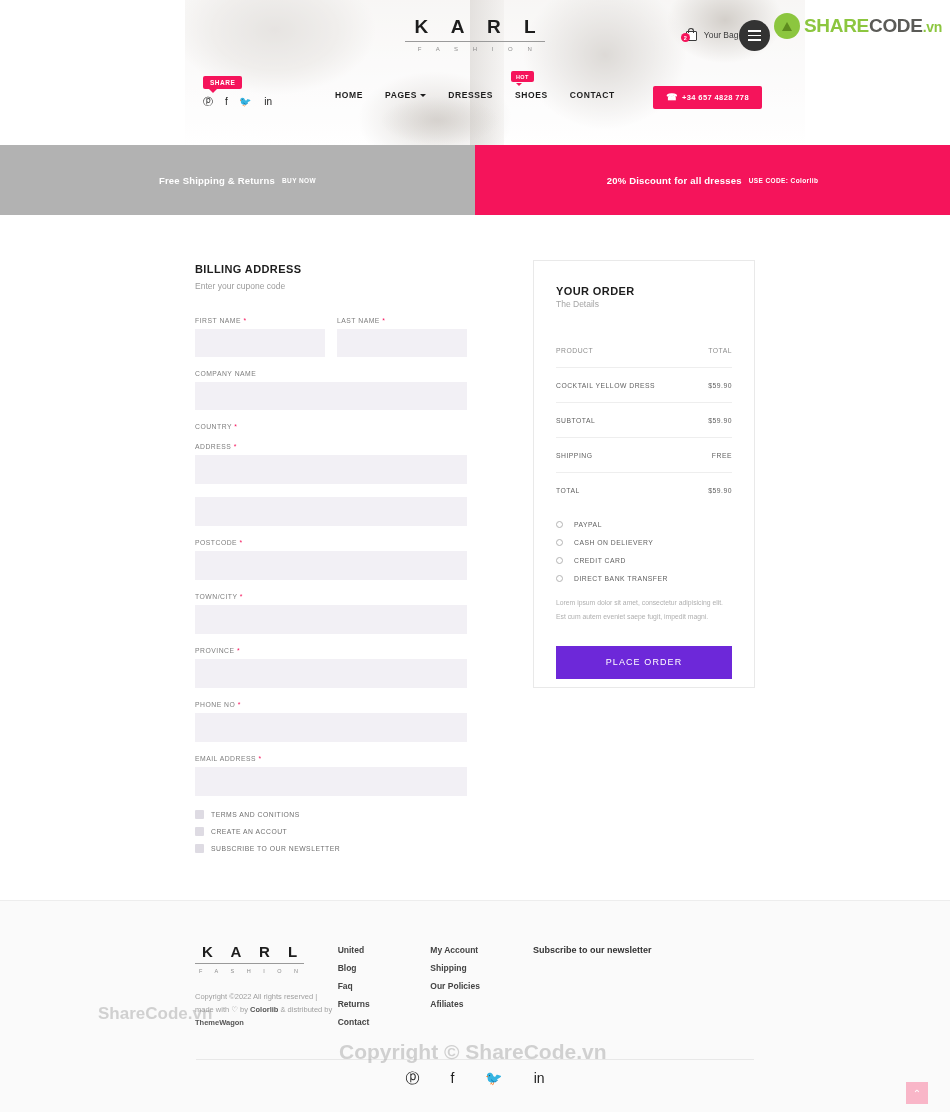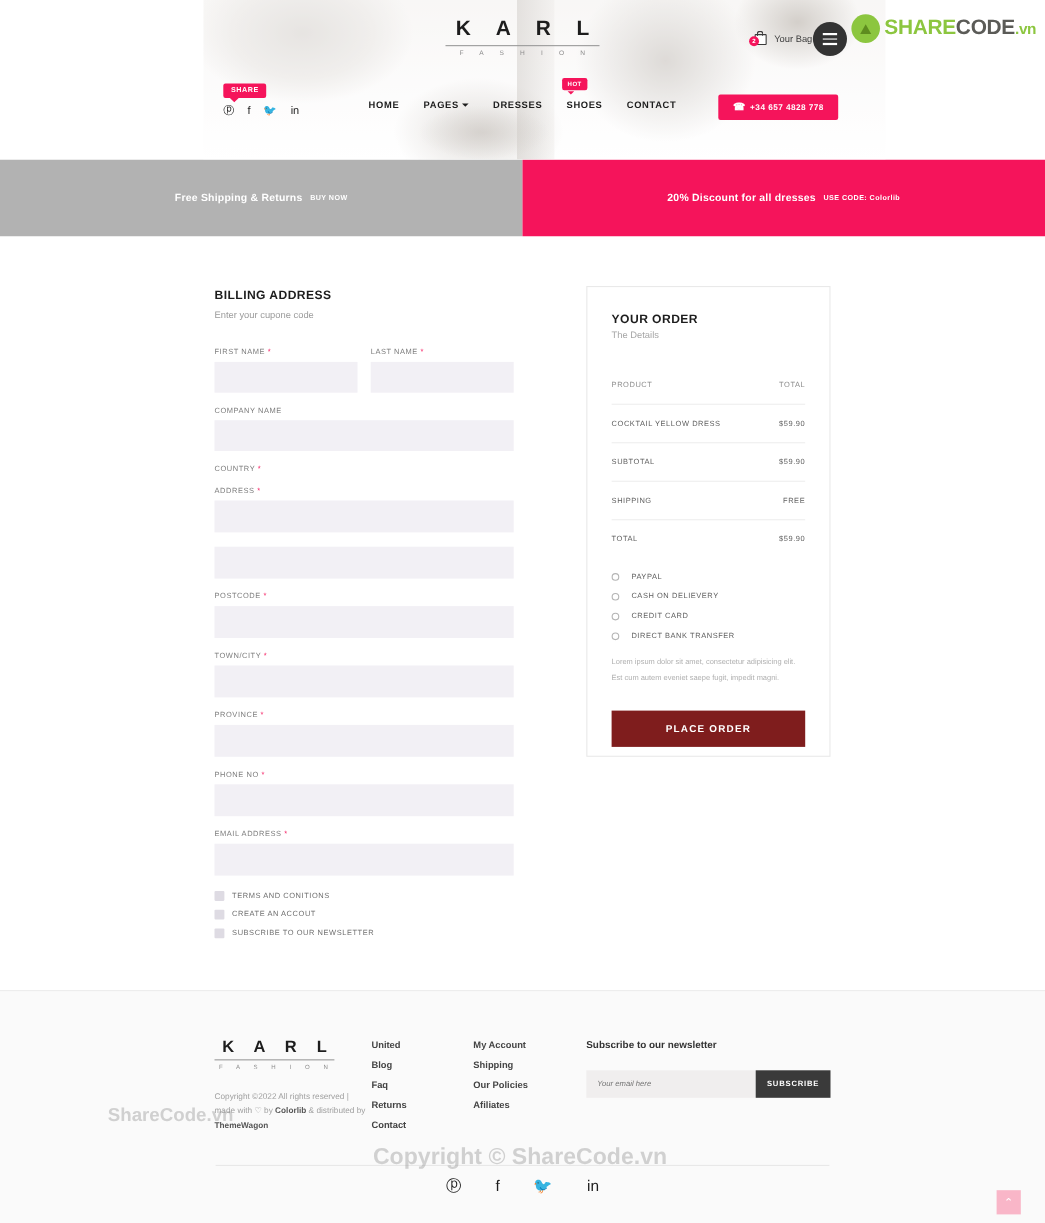--- a/index.html
+++ b/index.html
@@ -240,22 +240,22 @@
   .radio {
     width: 7px; height: 7px; border: 1px solid #b4b4b4; border-radius: 50%; flex: none;
   }
   .pay-label {
     font-size: 6.8px; color: #5f5f5f; letter-spacing: .5px; text-transform: uppercase;
   }
   .pay-note {
     margin-top: 14px; font-size: 6.8px; color: #b0b0b0; line-height: 2.05;
   }
   .place-order {
-    margin-top: 22px; width: 100%; height: 33px; background: #7f1d1d;
-    border: none; color: #fff; font-size: 9px; font-weight: bold;
+    margin-top: 22px; width: 100%; height: 33px; background: #6d28d9;
+    border: none; color: #fff; font-size: 9px; font-weight: normal;
     letter-spacing: 1.1px; cursor: pointer;
     font-family: "Liberation Sans", sans-serif;
   }
 
   
   .footer {
     position: relative; width: 950px; height: 212px;
     background: #fafafa; border-top: 1px solid #ededed;
   }
   .footer-inner {
@@ -553,24 +553,20 @@
 
     <div class="f-links f-col-b">
       <a href="#">My Account</a>
       <a href="#">Shipping</a>
       <a href="#">Our Policies</a>
       <a href="#">Afiliates</a>
     </div>
 
     <div class="f-news">
       <div class="f-news-title">Subscribe to our newsletter</div>
-      <div class="news-form">
-        <input class="news-input" type="text" placeholder="Your email here" style="">
-        <button class="news-btn">SUBSCRIBE</button>
-      </div>
     </div>
   </div>
 
   <div class="footer-divider"></div>
 
   <div class="f-social">
     <span>ⓟ</span>
     <span>f</span>
     <span>🐦</span>
     <span>in</span>

